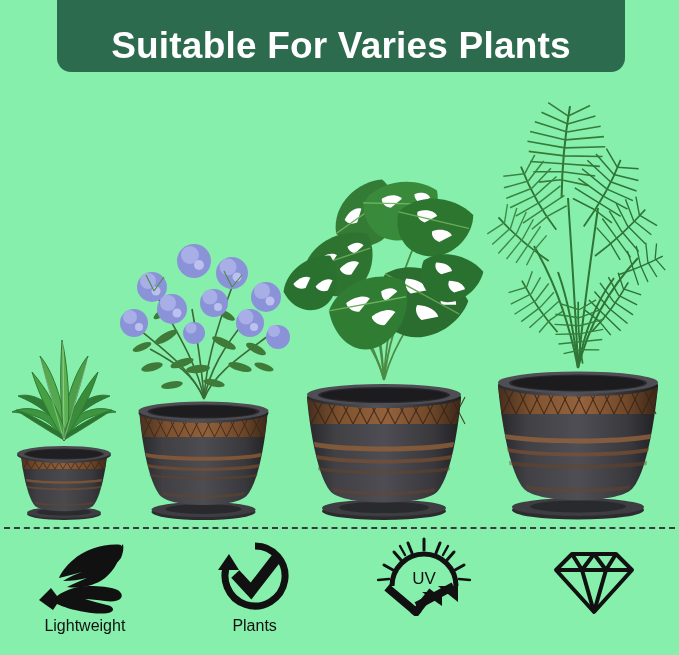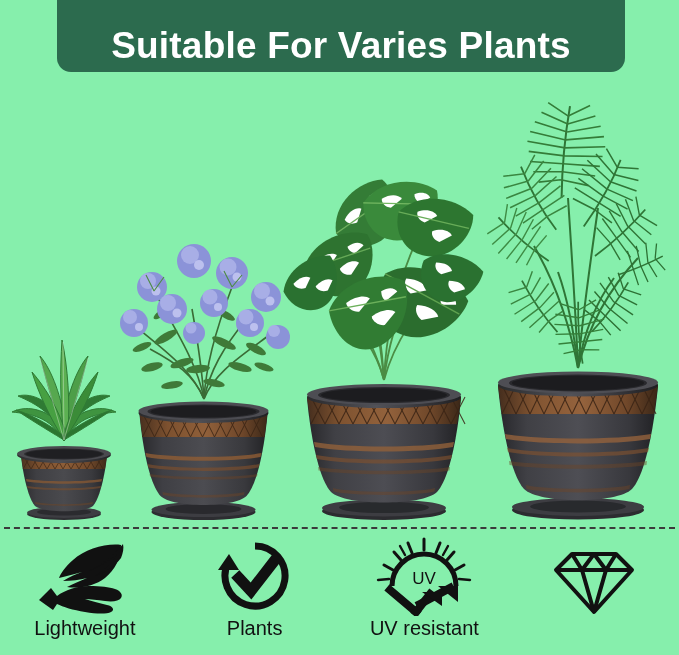--- a/index.html
+++ b/index.html
@@ -94,21 +94,21 @@
     align-items: center;
     justify-content: flex-start;
   }
   .feature-icon {
     height: 78px;
     display: flex;
     align-items: flex-end;
     justify-content: center;
   }
   .feature-label {
-    font-size: 20px;
+    font-size: 16px;
     color: #111111;
     line-height: 1;
     margin-top: 2px;
     white-space: nowrap;
     font-family: "Liberation Sans", sans-serif;
   }
 </style>
 </head>
 <body>
 
@@ -624,21 +624,20 @@
 
           <text x="52" y="48" text-anchor="middle" font-family="Liberation Sans, sans-serif" font-size="17" fill="#111111">UV</text>
 
           <path d="M18 54 L44 76" fill="none" stroke="#111111" stroke-width="8" stroke-linecap="square"></path>
           <path d="M44 76 L58 58" fill="none" stroke="#111111" stroke-width="8" stroke-linecap="square"></path>
           <path d="M48 68 L78 52" fill="none" stroke="#111111" stroke-width="8" stroke-linecap="square"></path>
           <path d="M66 50 L86 50 L86 66 Z" fill="#111111"></path>
           <path d="M50 56 L70 56 L70 70 Z" fill="#111111"></path>
         </svg>
       </div>
-      <div class="feature-label">UV resistant</div>
     </div>
 
     <div class="feature">
       <div class="feature-icon">
         <svg viewBox="0 0 84 70" width="84" height="70">
           <g fill="none" stroke="#111111" stroke-width="4" stroke-linejoin="round">
             <path d="M4 24 L20 8 L64 8 L80 24 L42 66 Z"></path>
             <path d="M4 24 L80 24"></path>
             <path d="M20 8 L30 24 L42 66"></path>
             <path d="M64 8 L54 24 L42 66"></path>

